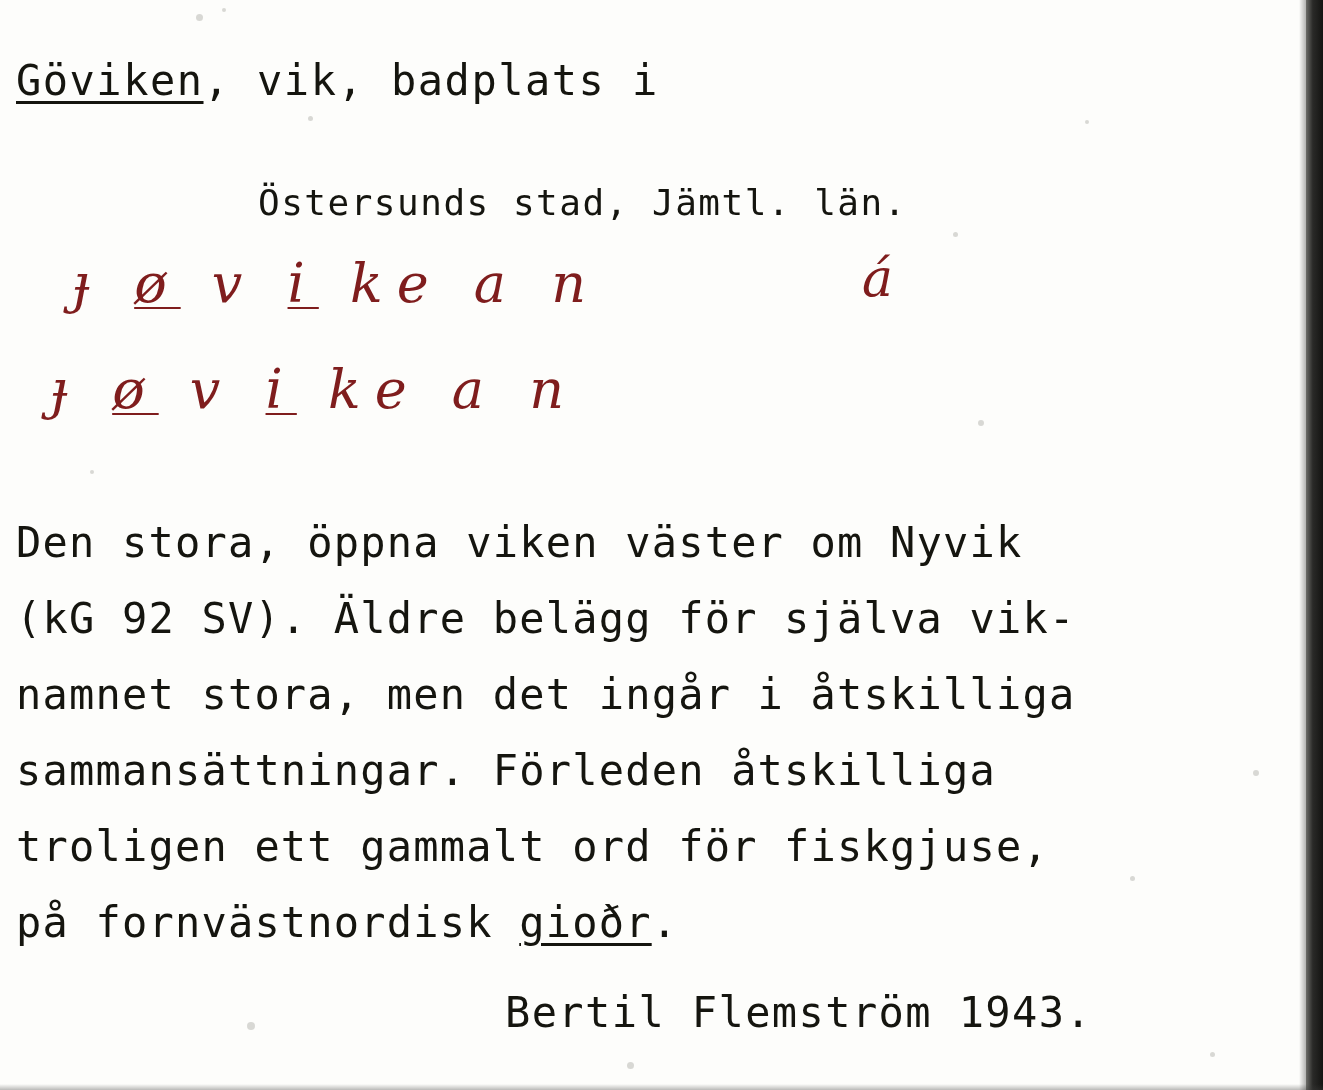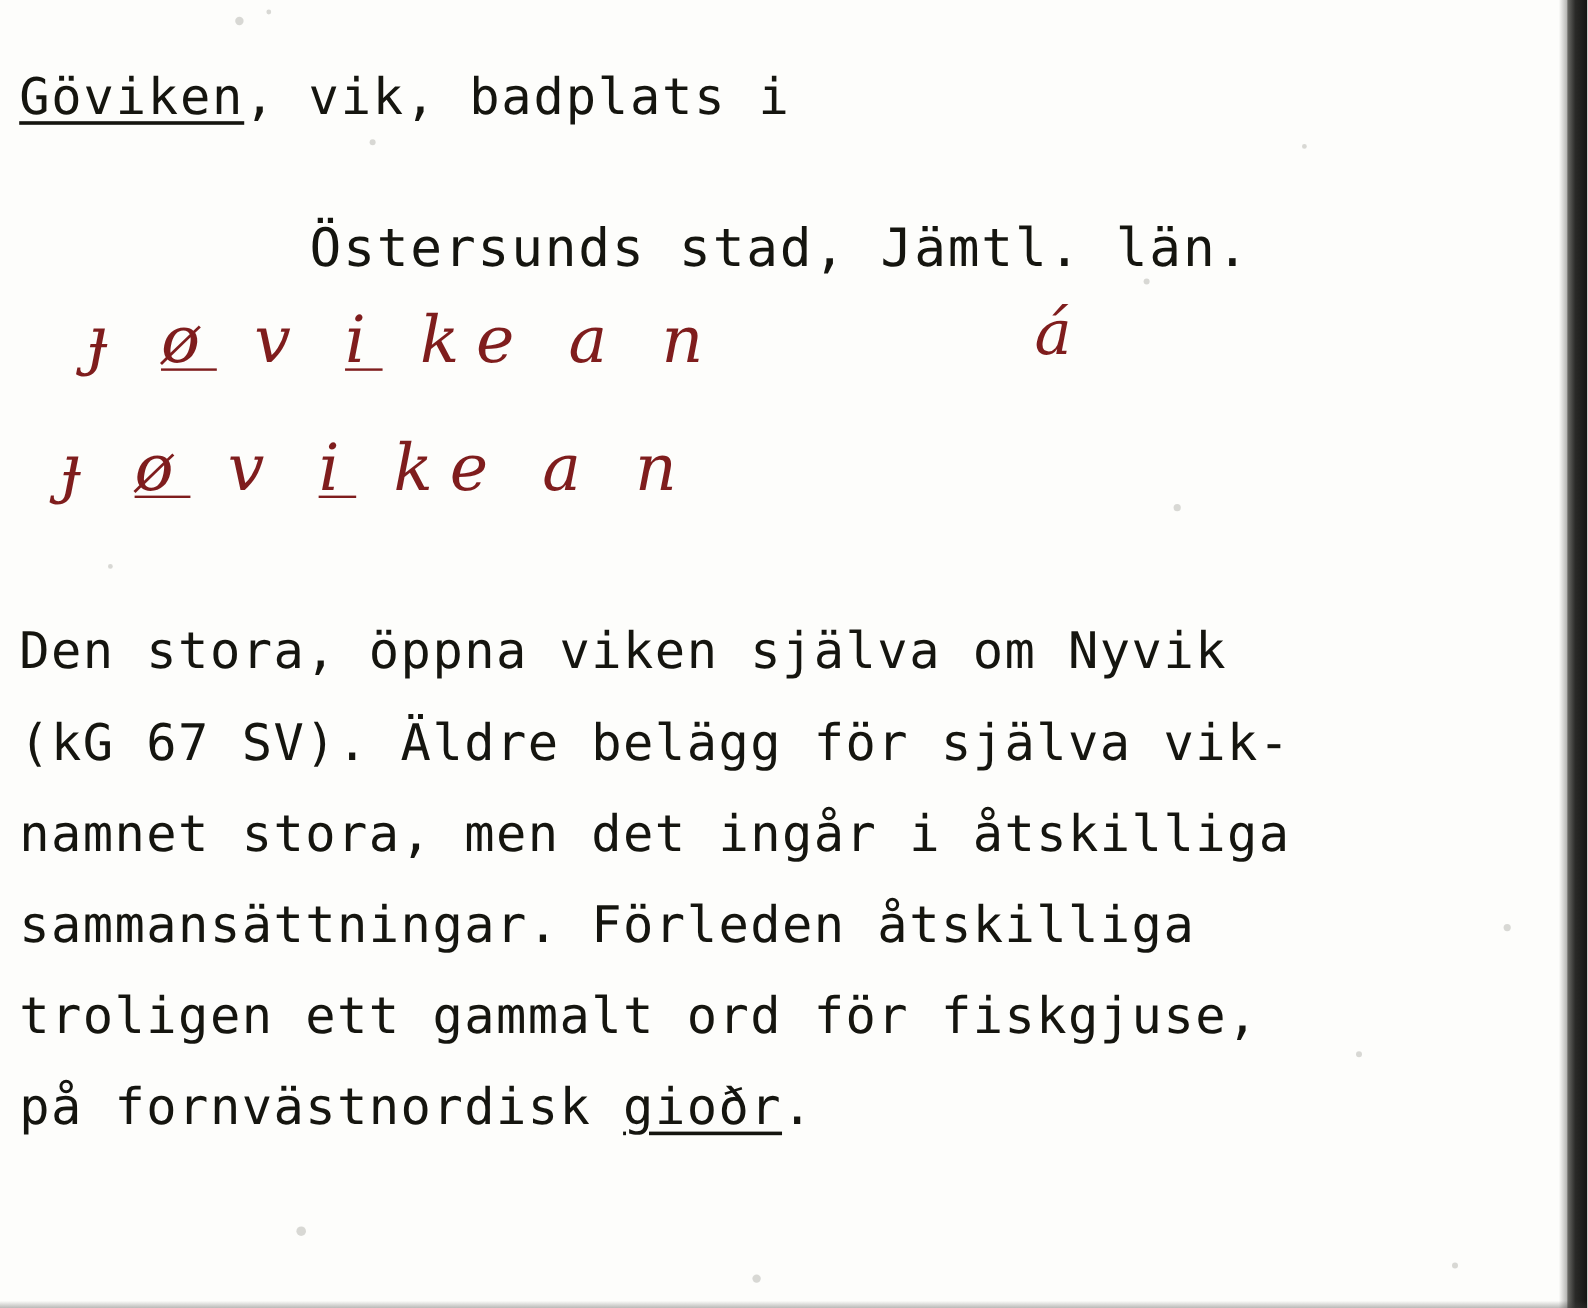--- a/index.html
+++ b/index.html
@@ -68,21 +68,21 @@
     font-size: 42px;
   }
   .head-line .u {
     text-decoration: underline;
     text-underline-offset: 6px;
     text-decoration-thickness: 3px;
   }
   .sub-line {
     left: 258px;
     top: 182px;
-    font-size: 44px;
+    font-size: 36px;
   }
 
   .body-block {
     position: absolute;
     left: 16px;
     top: 505px;
     font-size: 42px;
     line-height: 76px;
     letter-spacing: 1.2px;
     font-family: "DejaVu Sans Mono", monospace;
@@ -155,24 +155,25 @@
   <div class="speck" style="left:1085px;top:120px;width:4px;height:4px;"></div>
 
   <div class="typed head-line"><span class="u">Göviken</span><span>, vik, badplats i</span></div>
 
   <div class="typed sub-line">Östersunds stad, Jämtl. län.</div>
 
   <div class="hand hand-1">ɟ <u>ø</u> v <u>i</u> ke a n</div>
   <div class="hand hand-accent">á</div>
   <div class="hand hand-2">ɟ <u>ø</u> v <u>i</u> ke a n</div>
 
-  <div class="body-block"><span>Den stora, öppna viken själva om Nyvik</span>
-<span>(kG 67 SV). Äldre belägg för själva vik-</span>
+  <div class="body-block"><span>Den stora, öppna viken väster om Nyvik</span>
+<span>(kG 92 SV). Äldre belägg för själva vik-</span>
 <span>namnet stora, men det ingår i åtskilliga</span>
 <span>sammansättningar. Förleden åtskilliga</span>
 <span>troligen ett gammalt ord för fiskgjuse,</span>
 <span>på fornvästnordisk </span><span class="u">gioðr</span><span>.</span></div>
 
+  <div class="typed signature">Bertil Flemström 1943.</div>
 
   <div class="edge-right-inner"></div>
   <div class="edge-right"></div>
   <div class="edge-bottom"></div>
 </div>
 
 </body></html>

